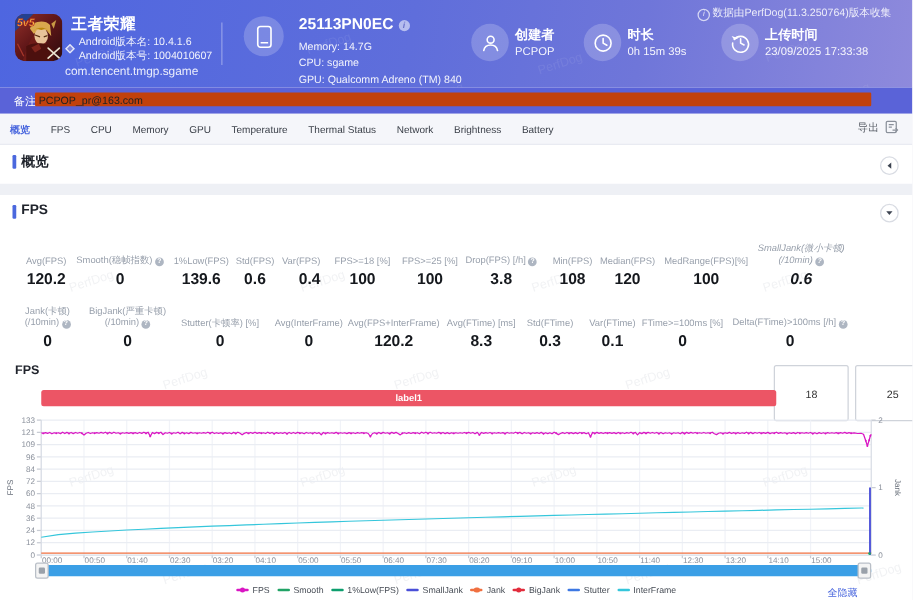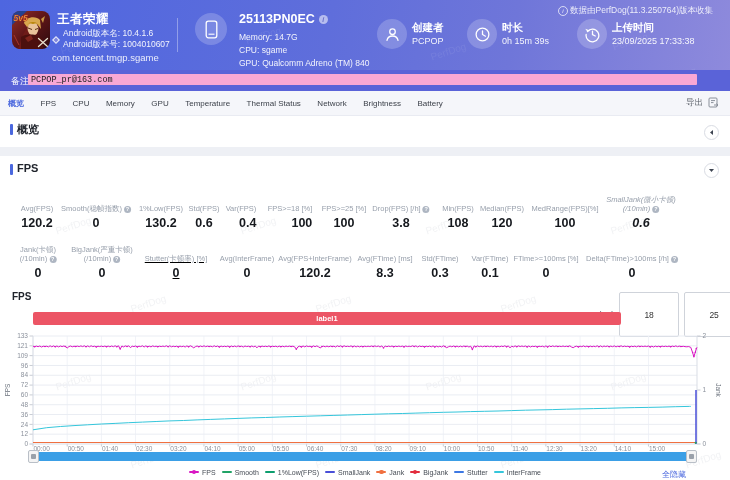--- a/index.html
+++ b/index.html
@@ -21,21 +21,21 @@
   .dev-line{position:absolute;left:239px;color:rgba(255,255,255,.92);font-size:8.5px;}
   .badge-group{position:absolute;top:17px;}
   .badge-circle{position:absolute;left:0;top:2px;width:30px;height:30px;border-radius:50%;background:rgba(255,255,255,.20);display:flex;align-items:center;justify-content:center;}
   .badge-label{position:absolute;left:35px;top:4px;color:#fff;font-size:10.5px;font-weight:bold;white-space:nowrap;}
   .badge-value{position:absolute;left:35px;top:19px;color:rgba(255,255,255,.92);font-size:9px;white-space:nowrap;}
   .collect-note{position:absolute;right:17px;top:5px;color:rgba(255,255,255,.85);font-size:8.5px;}
   .collect-note .i-circ{display:inline-block;width:8px;height:8px;border-radius:50%;border:1px solid rgba(255,255,255,.7);font-size:6px;line-height:8px;text-align:center;font-style:italic;margin-right:2px;vertical-align:0px;}
   
   .note-bar{position:absolute;left:0;top:70px;width:730px;height:21px;background:#5a63d8;}
   .note-label{position:absolute;left:11px;top:5px;color:#fff;font-size:9px;}
-  .note-input{position:absolute;left:28px;top:4px;width:663px;height:11px;background:#f9a8d4;border:none;border-radius:1px;font-size:8.5px;color:#222;padding:0 3px;font-family:Liberation Mono, monospace;}
+  .note-input{position:absolute;left:28px;top:4px;width:663px;height:11px;background:#c2410c;border:none;border-radius:1px;font-size:8.5px;color:#222;padding:0 3px;font-family:Liberation Sans, sans-serif;}
   
   .tab-bar{position:absolute;left:0;top:91px;width:730px;height:25px;background:#f5f6fa;border-bottom:1px solid #e9ebf2;box-sizing:border-box;}
   .tabs{position:absolute;left:8px;top:0;height:24px;display:flex;gap:16.5px;align-items:center;}
   .tab{font-size:8px;color:#3a3f48;cursor:pointer;white-space:nowrap;}
   .tab.active{color:#4b68de;font-weight:bold;}
   .export-wrap{position:absolute;right:11px;top:0;height:24px;display:flex;align-items:center;gap:5px;}
   .export-label{font-size:8.5px;color:#5a5f68;}
   
   .section-row{position:absolute;left:0;width:730px;background:#fff;}
   .sec-accent{position:absolute;left:10px;top:8px;width:3px;height:11px;background:#4b68de;border-radius:1px;}
@@ -256,35 +256,35 @@
       <div class="metric-cell" style="left: 96px; top: 195px; transform: translateX(-50%);">
         <div class="metric-labels">
           <div class="metric-label"><span>Smooth(稳帧指数)</span><span class="help-ic">?</span></div>
         </div>
         <div class="metric-value">0</div>
       </div>
       <div class="metric-cell" style="left: 161px; top: 195px; transform: translateX(-50%);">
         <div class="metric-labels">
           <div class="metric-label"><span>1%Low(FPS)</span></div>
         </div>
-        <div class="metric-value">130.2</div>
+        <div class="metric-value">139.6</div>
       </div>
       <div class="metric-cell" style="left: 204px; top: 195px; transform: translateX(-50%);">
         <div class="metric-labels">
           <div class="metric-label"><span>Std(FPS)</span></div>
         </div>
         <div class="metric-value">0.6</div>
       </div>
       <div class="metric-cell" style="left: 241px; top: 195px; transform: translateX(-50%); text-align: right;">
         <div class="metric-labels">
           <div class="metric-label"><span>Var(FPS)</span></div>
         </div>
         <div class="metric-value">0.4</div>
       </div>
-      <div class="metric-cell" style="left: 290px; top: 195px; transform: translateX(-50%); text-align: right;">
+      <div class="metric-cell" style="left: 290px; top: 195px; transform: translateX(-50%);">
         <div class="metric-labels">
           <div class="metric-label"><span>FPS&gt;=18 [%]</span></div>
         </div>
         <div class="metric-value">100</div>
       </div>
       <div class="metric-cell" style="left: 344px; top: 195px; transform: translateX(-50%);">
         <div class="metric-labels">
           <div class="metric-label"><span>FPS&gt;=25 [%]</span></div>
         </div>
         <div class="metric-value">100</div>
@@ -327,21 +327,21 @@
         </div>
         <div class="metric-value">0</div>
       </div>
       <div class="metric-cell" style="left: 102px; top: 245px; transform: translateX(-50%);">
         <div class="metric-labels">
           <div class="metric-label"><span>BigJank(严重卡顿)</span></div>
           <div class="metric-label"><span>(/10min)</span><span class="help-ic">?</span></div>
         </div>
         <div class="metric-value">0</div>
       </div>
-      <div class="metric-cell" style="left: 176px; top: 245px; transform: translateX(-50%); text-decoration: underline;">
+      <div class="metric-cell" style="left: 176px; top: 245px; transform: translateX(-50%);">
         <div class="metric-labels">
           <div class="metric-label"><span>Stutter(卡顿率) [%]</span></div>
         </div>
         <div class="metric-value">0</div>
       </div>
       <div class="metric-cell" style="left: 247px; top: 245px; transform: translateX(-50%);">
         <div class="metric-labels">
           <div class="metric-label"><span>Avg(InterFrame)</span></div>
         </div>
         <div class="metric-value">0</div>

